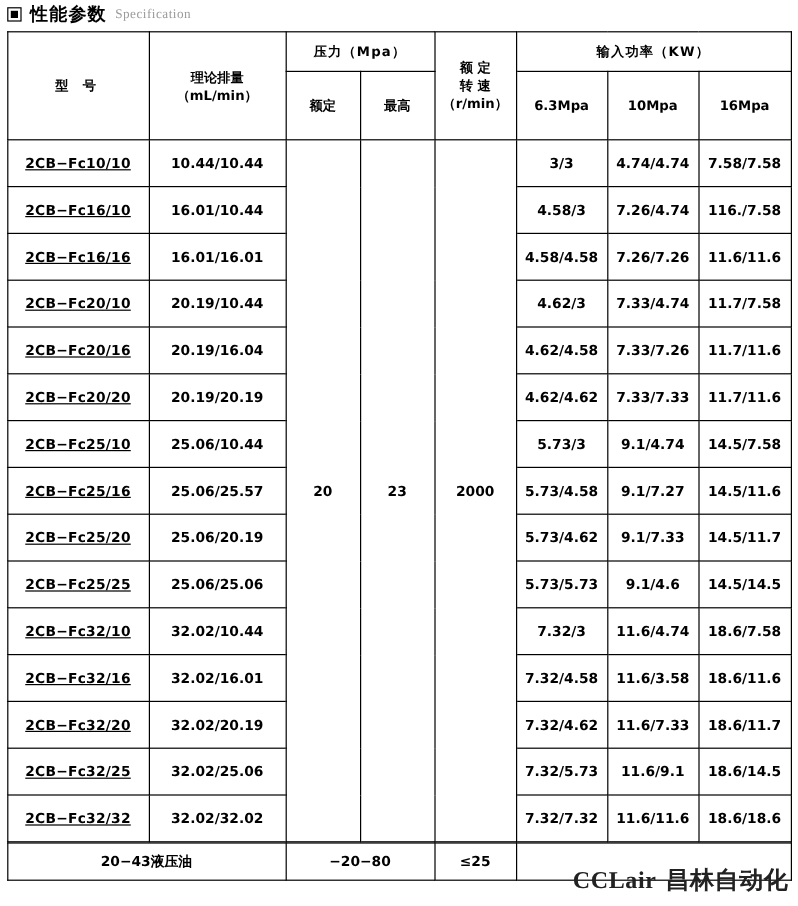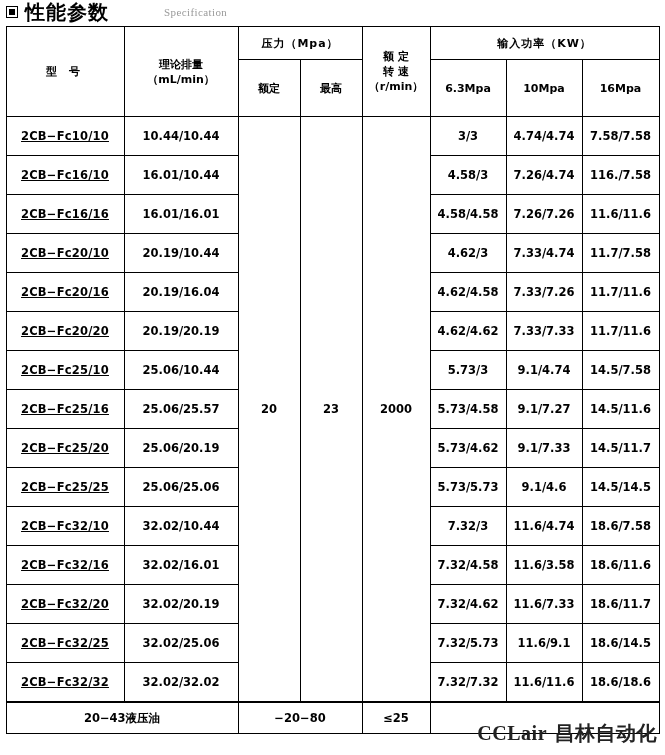--- a/index.html
+++ b/index.html
@@ -41,32 +41,31 @@
   .header-marker::after {
     content: "";
     position: absolute;
     left: 2px;
     top: 2px;
     right: 2px;
     bottom: 2px;
     background: #000;
   }
   .header-title {
-    font-size: 20px;
+    font-size: 15px;
     font-weight: bold;
     letter-spacing: 1px;
     line-height: 16px;
   }
   .header-sub {
     font-size: 11px;
     color: #9a9a9a;
     line-height: 15px;
     letter-spacing: 0.4px;
     font-family: "Liberation Serif", serif;
-    margin-left: 48px;
   }
   
   table.spec {
     border-collapse: collapse;
     width: 653px;
     margin: 0 auto;
     table-layout: fixed;
   }
   table.spec td, table.spec th {
     border: 1px solid #000;

